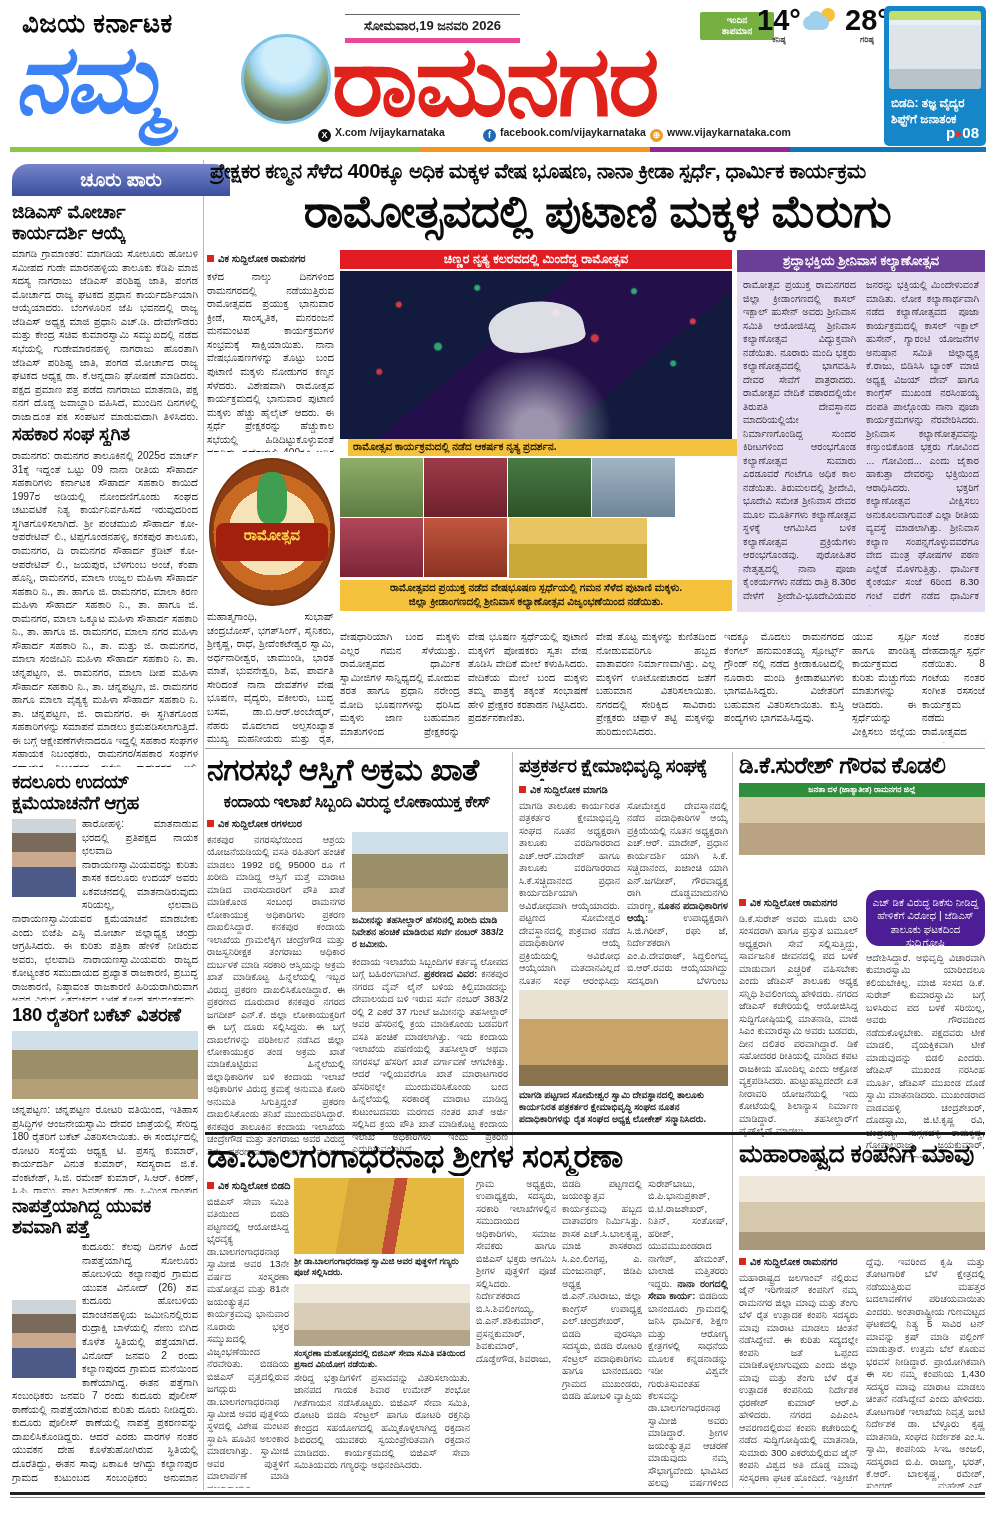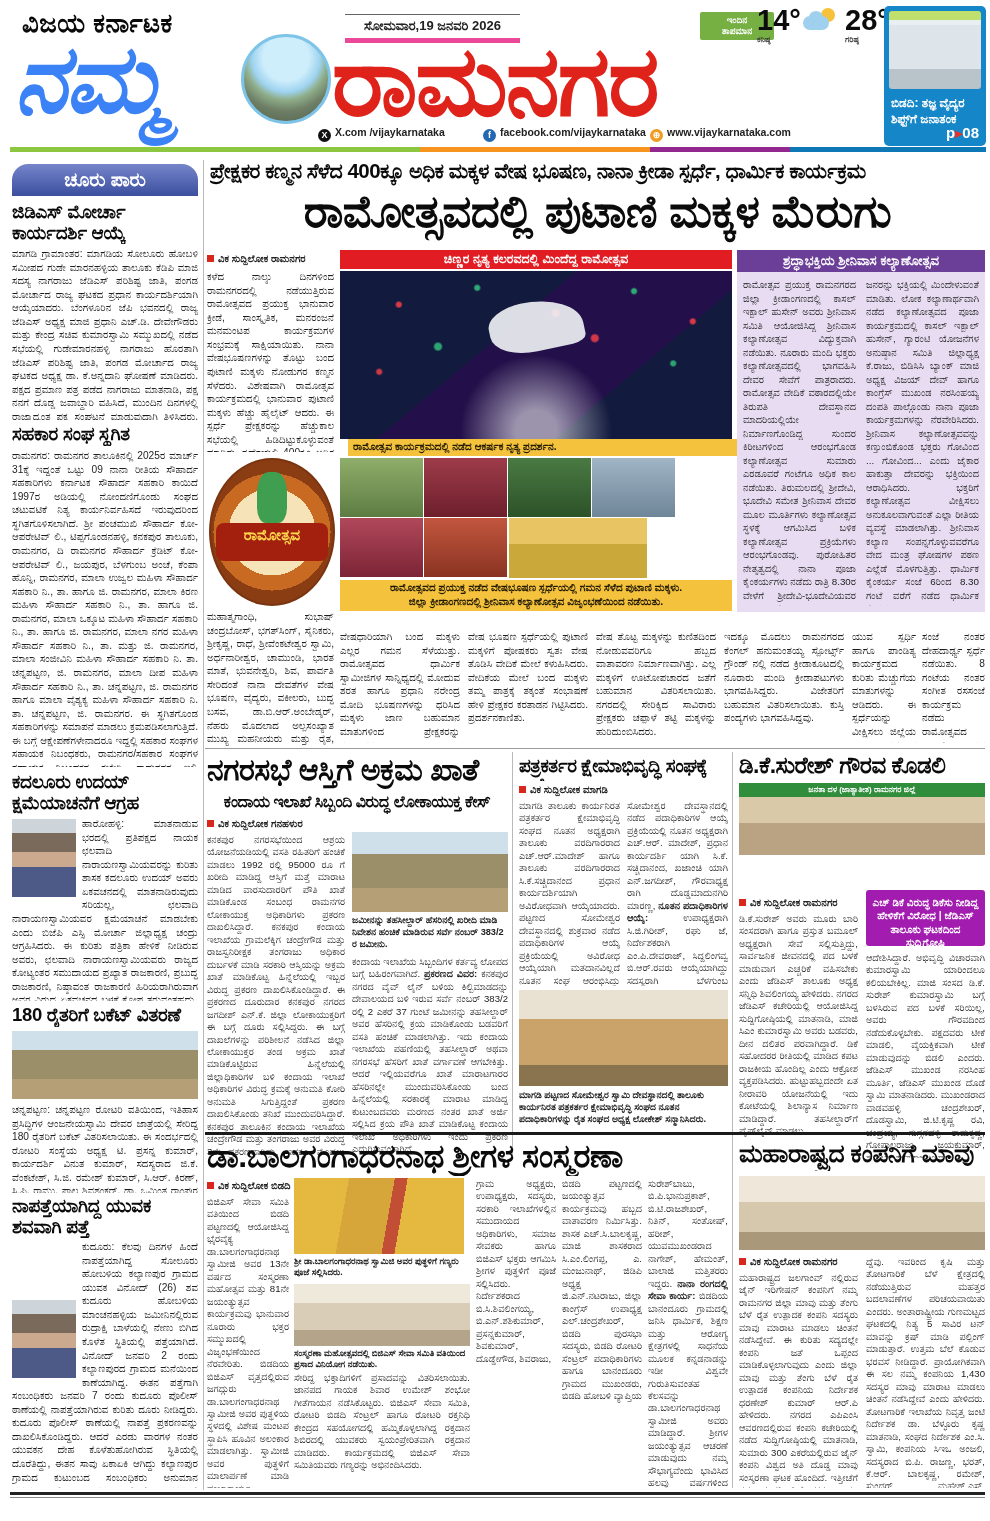--- a/index.html
+++ b/index.html
@@ -20,37 +20,37 @@
   
   .brand{font-size:26px;font-weight:800;letter-spacing:0.5px;color:#0a0a0a;}
   .namma{font-size:95px;font-weight:800;color:#3b82f6;line-height:0.95;letter-spacing:-2px;font-style:italic;}
   .bigtitle{font-size:97px;font-weight:800;color:#df221a;line-height:0.9;letter-spacing:-2px;}
   .datebox{font-size:13px;font-weight:bold;color:#222;text-align:center;
            border-top:1px solid #666;border-bottom:5px solid #ec4899;padding:3px 0 4px;}
   .hill{border-radius:50%;border:3px solid #7dc4e8;
         background:radial-gradient(circle at 50% 25%, #cfeefc 0 30%, #9ed3ef 45%, #8fae8a 55%, #6e7f66 70%, #4f5c49 100%);}
   .wbadge{background:#76b043;color:#fff;font-weight:bold;font-size:9px;text-align:center;line-height:1.2;padding:3px 12px;border-radius:2px;}
   .wtemp{font-size:29px;font-weight:800;color:#0c0c0c;line-height:1;}
-  .wlab{font-size:8px;color:#444;font-weight:bold;}
+  .wlab{font-size:8px;color:#444;text-align:center;font-weight:bold;}
   .cloud{position:absolute;background:#9fd0ee;border-radius:12px;}
   .soc{font-size:10.5px;color:#222;font-weight:bold;}
   .soc .ic{display:inline-block;width:13px;height:13px;border-radius:50%;color:#fff;
            font-size:9px;font-weight:bold;text-align:center;line-height:13px;margin-right:4px;vertical-align:-2px;}
   .promo{background:#1587c8;border-radius:5px;color:#fff;}
   .promo .bld{margin:5px;height:78px;border-radius:3px;
       background:linear-gradient(#bfe06d 0 9px, #e9eef2 9px 14px, #dde5ea 14px 58px, #b8c3ca 58px 100%);}
   .promo .ptxt{font-size:12px;font-weight:bold;line-height:1.3;padding:2px 7px;}
   .pgrow{position:absolute;right:7px;bottom:5px;font-weight:800;font-size:15px;color:#fff;}
   .pgrow .tri{color:#e8302a;font-size:14px;}
   
   .pbox-h{background:#6b3e98;color:#fff;font-weight:bold;font-size:13px;text-align:center;line-height:22px;}
   .pbox-b{background:#e7dcf1;}
   .pcol{font-size:9.8px;line-height:1.38;text-align:justify;color:#222;}
   
-  .gq{background:#a21caf;color:#fff;font-weight:bold;font-size:10.3px;text-align:center;line-height:1.3;padding:6px 5px;border-radius:3px;}
+  .gq{background:#4c1d95;color:#fff;font-weight:normal;font-size:10.3px;text-align:center;line-height:1.3;padding:6px 5px;border-radius:13px;}
   
   .railh{background:linear-gradient(#7585cb,#3b4f9e);color:#fff;font-weight:bold;font-size:19px;
          text-align:center;line-height:32px;border-radius:16px 16px 0 0;}
   .railttl{font-size:18.5px;font-weight:800;line-height:1.12;color:#0b0b0b;letter-spacing:-0.3px;}
   .portrait{float:left;width:64px;height:78px;margin:2px 6px 2px 0;
     background:linear-gradient(#cdd5da 0 18%, #7a6a5c 18% 42%, #caa98e 42% 62%, #4d5a88 62% 100%);}
   .gphoto{background:linear-gradient(#cfe0ea 0 28%, #9b8f6a 28% 70%, #b59f77 70% 100%);}
   
   .stage{background:
      radial-gradient(circle at 50% 95%, rgba(255,255,255,0.55) 0 8%, rgba(255,255,255,0) 30%),
@@ -124,21 +124,21 @@
     <span class="ic" style="background:#f09b22;">⊕</span><span>www.vijaykarnataka.com</span>
   </div>
 
   <div class="abs strip" style="left:10px;top:147px;width:410px;background:#8dc63f;"></div>
   <div class="abs strip" style="left:420px;top:147px;width:230px;background:#f7941d;"></div>
   <div class="abs strip" style="left:650px;top:147px;width:140px;background:#92278f;"></div>
   <div class="abs strip" style="left:790px;top:147px;width:196px;background:#0d78b5;"></div>
 
   <div class="abs vrule" style="left:203px;top:160px;height:1330px;"></div>
 
-  <div class="abs railh" style="left:12px;top:164px;width:186px;">ಚೂರು ಪಾರು</div>
+  <div class="abs railh" style="left:12px;top:164px;width:218px;">ಚೂರು ಪಾರು</div>
 
   <div class="abs railttl txt" style="left:12px;top:202px;width:186px;height:42px;">ಜಿಡಿಎಸ್ ಮೋರ್ಚಾ ಕಾರ್ಯದರ್ಶಿ ಆಯ್ಕೆ</div>
   <div class="abs bd txt" style="left:12px;top:247px;width:186px;height:173px;">ಮಾಗಡಿ ಗ್ರಾಮಾಂತರ: ಮಾಗಡಿಯ ಸೋಲೂರು ಹೋಬಳಿ ಸಮೀಪದ ಗುಡೇ ಮಾರನಹಳ್ಳಿಯ ತಾಲೂಕು ಕೆಡಿಪಿ ಮಾಜಿ ಸದಸ್ಯ ನಾಗರಾಜು ಜೆಡಿಎಸ್ ಪರಿಶಿಷ್ಟ ಜಾತಿ, ಪಂಗಡ ಮೋರ್ಚಾದ ರಾಜ್ಯ ಘಟಕದ ಪ್ರಧಾನ ಕಾರ್ಯದರ್ಶಿಯಾಗಿ ಆಯ್ಕೆಯಾದರು. ಬೆಂಗಳೂರಿನ ಜೆಪಿ ಭವನದಲ್ಲಿ ರಾಜ್ಯ ಜೆಡಿಎಸ್ ಅಧ್ಯಕ್ಷ ಮಾಜಿ ಪ್ರಧಾನಿ ಎಚ್.ಡಿ. ದೇವೇಗೌಡರು ಮತ್ತು ಕೇಂದ್ರ ಸಚಿವ ಕುಮಾರಸ್ವಾಮಿ ಸಮ್ಮುಖದಲ್ಲಿ ನಡೆದ ಸಭೆಯಲ್ಲಿ ಗುಡೇಮಾರನಹಳ್ಳಿ ನಾಗರಾಜು ಹೊರತಾಗಿ ಜೆಡಿಎಸ್ ಪರಿಶಿಷ್ಟ ಜಾತಿ, ಪಂಗಡ ಮೋರ್ಚಾದ ರಾಜ್ಯ ಘಟಕದ ಅಧ್ಯಕ್ಷ ಡಾ. ಕೆ.ಅನ್ನದಾನಿ ಘೋಷಣೆ ಮಾಡಿದರು. ಪಕ್ಷದ ಪ್ರಮಾಣ ಪತ್ರ ಪಡೆದ ನಾಗರಾಜು ಮಾತನಾಡಿ, ಪಕ್ಷ ನನಗೆ ದೊಡ್ಡ ಜವಾಬ್ದಾರಿ ವಹಿಸಿದೆ, ಮುಂದಿನ ದಿನಗಳಲ್ಲಿ ರಾಜ್ಯಾದ್ಯಂತ ಪಕ್ಷ ಸಂಘಟನೆ ಮಾಡುವುದಾಗಿ ತಿಳಿಸಿದರು. ಯುವಘಟಕದ ಅಧ್ಯಕ್ಷ ನಿಖಿಲ್ ಕುಮಾರಸ್ವಾಮಿ, ಮಾಗ ತಾ.ಮಾಜಿ ಶಾಸಕ ಎ.ಮಂಜುನಾಥ್, ನೆಲಮಂಗಲ ತಾ. ಮಾಜಿ ಶಾಸಕ ಡಾ. ಶ್ರೀನಿವಾಸಮೂರ್ತಿ, ಹಕ್ಕಿನಾಳು ರಮೇಶ್ ಇತರರು ಹಾಜರಿದ್ದರು.</div>
 
   <div class="abs railttl txt" style="left:12px;top:424px;width:186px;height:22px;">ಸಹಕಾರ ಸಂಘ ಸ್ಥಗಿತ</div>
   <div class="abs bd txt" style="left:12px;top:449px;width:186px;height:318px;">ರಾಮನಗರ: ರಾಮನಗರ ತಾಲೂಕಿನಲ್ಲಿ 2025ರ ಮಾರ್ಚ್ 31ಕ್ಕೆ ಇದ್ದಂತೆ ಒಟ್ಟು 09 ನಾನಾ ರೀತಿಯ ಸೌಹಾರ್ದ ಸಹಕಾರಿಗಳು ಕರ್ನಾಟಕ ಸೌಹಾರ್ದ ಸಹಕಾರಿ ಕಾಯಿದೆ 1997ರ ಅಡಿಯಲ್ಲಿ ನೋಂದಣಿಗೊಂಡು ಸಂಘದ ಚಟುವಟಿಕೆ ನಿತ್ಯ ಕಾರ್ಯನಿರ್ವಹಿಸದೆ ಇರುವುದರಿಂದ ಸ್ಥಗಿತಗೊಳಿಸಲಾಗಿದೆ. ಶ್ರೀ ಪಂಚಮುಖಿ ಸೌಹಾರ್ದ ಕೋ-ಆಪರೇಟಿವ್ ಲಿ., ಟಿಪ್ಪಗೊಂಡನಹಳ್ಳಿ, ಕನಕಪುರ ತಾಲೂಕು, ರಾಮನಗರ, ದಿ ರಾಮನಗರ ಸೌಹಾರ್ದ ಕ್ರೆಡಿಟ್ ಕೋ-ಆಪರೇಟಿವ್ ಲಿ., ಜಯಪುರ, ಬೆಳಗುಂಬ ಅಂಚೆ, ಕೆಂಪಾ ಹೊನ್ನಿ, ರಾಮನಗರ, ಮಾಲಾ ಉಜ್ವಲ ಮಹಿಳಾ ಸೌಹಾರ್ದ ಸಹಕಾರಿ ನಿ., ತಾ. ಹಾಗೂ ಜಿ. ರಾಮನಗರ, ಮಾಲಾ ಕಿರಣ ಮಹಿಳಾ ಸೌಹಾರ್ದ ಸಹಕಾರಿ ನಿ., ತಾ. ಹಾಗೂ ಜಿ. ರಾಮನಗರ, ಮಾಲಾ ಒಕ್ಕೂಟ ಮಹಿಳಾ ಸೌಹಾರ್ದ ಸಹಕಾರಿ ನಿ., ತಾ. ಹಾಗೂ ಜಿ. ರಾಮನಗರ, ಮಾಲಾ ನಗರ ಮಹಿಳಾ ಸೌಹಾರ್ದ ಸಹಕಾರಿ ನಿ., ತಾ. ಮತ್ತು ಜಿ. ರಾಮನಗರ, ಮಾಲಾ ಸಂಜೀವಿನಿ ಮಹಿಳಾ ಸೌಹಾರ್ದ ಸಹಕಾರಿ ನಿ. ತಾ. ಚನ್ನಪಟ್ಟಣ, ಜಿ. ರಾಮನಗರ, ಮಾಲಾ ದೀಪ ಮಹಿಳಾ ಸೌಹಾರ್ದ ಸಹಕಾರಿ ನಿ., ತಾ. ಚನ್ನಪಟ್ಟಣ, ಜಿ. ರಾಮನಗರ ಹಾಗೂ ಮಾಲಾ ವೈಶ್ಯಕ್ಯ ಮಹಿಳಾ ಸೌಹಾರ್ದ ಸಹಕಾರಿ ನಿ. ತಾ. ಚನ್ನಪಟ್ಟಣ, ಜಿ. ರಾಮನಗರ. ಈ ಸ್ಥಗಿತಗೊಂಡ ಸಹಕಾರಿಗಳನ್ನು ಸಮಾಪನೆ ಮಾಡಲು ಕ್ರಮಪಡಿಸಲಾಗುತ್ತಿದೆ. ಈ ಬಗ್ಗೆ ಆಕ್ಷೇಪಣೆಗಳೇನಾದರೂ ಇದ್ದಲ್ಲಿ ಸಹಕಾರ ಸಂಘಗಳ ಸಹಾಯಕ ನಿಬಂಧಕರು, ರಾಮನಗರ/ಸಹಕಾರ ಸಂಘಗಳ ಸಹಾಯಕ ನಿಬಂಧಕರ ಕಚೇರಿ, ರಾಮನಗರ ಇಲ್ಲಿ ದಾಖಲಾತಿಗಳೊಂದಿಗೆ ಈ ಪ್ರಕಟಣೆ ಹೊರಟ 15 ದಿನಗಳ ಒಳಗಾಗಿ ಸಲ್ಲಿಸುವಂತೆ ರಾಮನಗರ ಉಪ ವಿಭಾಗದ ಸಹಕಾರ ಸಂಘಗಳ ಸಹಾಯಕ ನಿಬಂಧಕರು ಪ್ರಕಟಣೆಯಲ್ಲಿ ತಿಳಿಸಿದ್ದಾರೆ.</div>
 
   <div class="abs railttl txt" style="left:12px;top:772px;width:186px;height:42px;">ಕದಲೂರು ಉದಯ್ ಕ್ಷಮೆಯಾಚನೆಗೆ ಆಗ್ರಹ</div>
   <div class="abs bd txt" style="left:12px;top:817px;width:186px;height:184px;">
     <span class="portrait"></span><span>ಹಾರೋಹಳ್ಳಿ: ಮಾತನಾಡುವ ಭರದಲ್ಲಿ ಪ್ರತಿಪಕ್ಷದ ನಾಯಕ ಛಲವಾದಿ ನಾರಾಯಣಸ್ವಾಮಿಯವರನ್ನು ಕುರಿತು ಶಾಸಕ ಕದಲೂರು ಉದಯ್ ಅವರು ಏಕವಚನದಲ್ಲಿ ಮಾತನಾಡಿರುವುದು ಸರಿಯಲ್ಲ, ಛಲವಾದಿ ನಾರಾಯಣಸ್ವಾಮಿಯವರ ಕ್ಷಮೆಯಾಚನೆ ಮಾಡಬೇಕು ಎಂದು ಬಿಜೆಪಿ ಎಸ್ಸಿ ಮೋರ್ಚಾ ಜಿಲ್ಲಾಧ್ಯಕ್ಷ ಚಂದ್ರು ಆಗ್ರಹಿಸಿದರು. ಈ ಕುರಿತು ಪತ್ರಿಕಾ ಹೇಳಿಕೆ ನೀಡಿರುವ ಅವರು, ಛಲವಾದಿ ನಾರಾಯಣಸ್ವಾಮಿಯವರು ರಾಜ್ಯದ ಕೋಟ್ಯಂತರ ಸಮುದಾಯದ ಪ್ರಖ್ಯಾತ ರಾಜಕಾರಣಿ, ಪ್ರಬುದ್ಧ ರಾಜಕಾರಣಿ, ನಿಷ್ಠಾವಂತ ರಾಜಕಾರಣಿ ಹಿರಿಯರಾಗಿರುವಾಗ ಅವರ ವಿರುದ್ಧ ಏಕವಚನದ ಬಳಕೆ ಕೋಪ ತರುವಂತಹದ್ದು. ಕದಲೂರು ಉದಯ್ ಅವರು ಹುಂಬಲದಿಂದ ಮೆರೆಯುತ್ತಿದ್ದಾರೆ. ಛಲವಾದಿ ನಾರಾಯಣಸ್ವಾಮಿಯವರಿಗೆ ರಾಜ್ಯಾದ್ಯಂತ ಅಭಿಮಾನಿಗಳಿದ್ದು ರಾಜ್ಯಾದ್ಯಂತ ಅವರ ವಿರುದ್ಧ ಹೋರಾಟ ಹಮ್ಮಿಕೊಳ್ಳಲಾಗುವುದು ಎಂದು ಎಚ್ಚರಿಸಿದರು.</span>
@@ -199,21 +199,21 @@
   <div class="abs bd txt" style="left:724px;top:630px;width:120px;height:113px;">ಇದಕ್ಕೂ ಮೊದಲು ರಾಮನಗರದ ಕೆಂಗಲ್ ಹನುಮಂತಯ್ಯ ಸ್ಪೋರ್ಟ್ಸ್ ಗ್ರೌಂಡ್ ನಲ್ಲಿ ನಡೆದ ಕ್ರೀಡಾಕೂಟದಲ್ಲಿ ನೂರಾರು ಮಂದಿ ಕ್ರೀಡಾಪಟುಗಳು ಭಾಗವಹಿಸಿದ್ದರು. ವಿಜೇತರಿಗೆ ಬಹುಮಾನ ವಿತರಿಸಲಾಯಿತು. ಕುಸ್ತಿ ಪಂದ್ಯಗಳು ಭಾಗವಹಿಸಿದ್ದವು.</div>
   <div class="abs bd txt" style="left:852px;top:630px;width:64px;height:113px;">ಯುವ ಸ್ಪರ್ಧಿ ಹಾಗೂ ಪಾಂಡಿತ್ಯ ಕಾರ್ಯಕ್ರಮದ ಕುರಿತು ಮೆಚ್ಚುಗೆಯ ಮಾತುಗಳನ್ನು ಆಡಿದರು. ಈ ಸ್ಪರ್ಧೆಯನ್ನು ವೀಕ್ಷಿಸಲು ಜಿಲ್ಲೆಯ ನಾನಾ ಭಾಗಗಳಿಂದ ಜನರು ಮಂದಿ ಕ್ರೀಡಾಮಟಗಳು ಭಾಗವಹಿಸಿದ್ದರು.</div>
   <div class="abs bd txt" style="left:922px;top:630px;width:63px;height:113px;">ಸಂಜೆ ನಂತರ ದೇಹದಾರ್ಢ್ಯ ಸ್ಪರ್ಧೆ ನಡೆಯಿತು. 8 ಗಂಟೆಯ ನಂತರ ಸಂಗೀತ ರಸಸಂಜೆ ಕಾರ್ಯಕ್ರಮ ನಡೆದು ರಾಮೋತ್ಸವದ ನಾಲ್ಕನೇ ದಿನದ ಕಾರ್ಯಕ್ರಮ ಯಶಸ್ವಿಯಾಗಿ ಸಂಪನ್ನಗೊಂಡಿತು. ರಾಮೋತ್ಸವದ</div>
 
   <div class="abs hrule" style="left:205px;top:748px;width:780px;"></div>
   <div class="abs vrule" style="left:512px;top:752px;height:406px;"></div>
   <div class="abs vrule" style="left:732px;top:752px;height:406px;"></div>
 
   <div class="abs ttl txt" style="left:207px;top:754px;width:300px;height:38px;font-size:30px;">ನಗರಸಭೆ ಆಸ್ತಿಗೆ ಅಕ್ರಮ ಖಾತೆ</div>
   <div class="abs ttl txt" style="left:207px;top:794px;width:300px;height:21px;font-size:16px;text-align:center;">ಕಂದಾಯ ಇಲಾಖೆ ಸಿಬ್ಬಂದಿ ವಿರುದ್ಧ ಲೋಕಾಯುಕ್ತ ಕೇಸ್</div>
-  <div class="abs by" style="left:207px;top:818px;"><span class="sq"></span><span>ವಿಕ ಸುದ್ದಿಲೋಕ ಗನಹಳುರ</span></div>
+  <div class="abs by" style="left:207px;top:818px;"><span class="sq"></span><span>ವಿಕ ಸುದ್ದಿಲೋಕ ರಗಳಲುರ</span></div>
   <div class="abs ph gphoto" style="left:352px;top:832px;width:156px;height:80px;"></div>
   <div class="abs capw" style="left:352px;top:915px;width:156px;height:38px;">ಜಮೀನನ್ನು ತಹಸೀಲ್ದಾರ್ ಹೆಸರಿನಲ್ಲಿ ಖರೀದಿ ಮಾಡಿ ನಿವೇಶನ ಹಂಚಿಕೆ ಮಾಡಿರುವ ಸರ್ವೆ ನಂಬರ್ 383/2 ರ ಜಮೀನು.</div>
   <div class="abs bd-sm txt" style="left:207px;top:834px;width:138px;height:324px;">ಕನಕಪುರ ನಗರಸಭೆಯಿಂದ ಆಶ್ರಯ ಯೋಜನೆಯಡಿಯಲ್ಲಿ ವಸತಿ ರಹಿತರಿಗೆ ಹಂಚಿಕೆ ಮಾಡಲು 1992 ರಲ್ಲಿ 95000 ರೂ ಗೆ ಖರೀದಿ ಮಾಡಿದ್ದ ಆಸ್ತಿಗೆ ಮತ್ತೆ ಮಾರಾಟ ಮಾಡಿದ ವಾರಸುದಾರರಿಗೆ ಪೌತಿ ಖಾತೆ ಮಾಡಿಕೊಂಡ ಸಂಬಂಧ ರಾಮನಗರ ಲೋಕಾಯುಕ್ತ ಅಧಿಕಾರಿಗಳು ಪ್ರಕರಣ ದಾಖಲಿಸಿದ್ದಾರೆ. ಕನಕಪುರ ಕಂದಾಯ ಇಲಾಖೆಯ ಗ್ರಾಮಲೆಕ್ಕಿಗ ಚಂದ್ರೇಗೌಡ ಮತ್ತು ರಾಜಸ್ವನಿರೀಕ್ಷಕ ತಂಗರಾಜು ಅಧಿಕಾರ ದುರ್ಬಳಕೆ ಮಾಡಿ ಸರಕಾರಿ ಆಸ್ತಿಯನ್ನು ಅಕ್ರಮ ಖಾತೆ ಮಾಡಿಕೊಟ್ಟ ಹಿನ್ನೆಲೆಯಲ್ಲಿ ಇಬ್ಬರ ವಿರುದ್ಧ ಪ್ರಕರಣ ದಾಖಲಿಸಿಕೊಂಡಿದ್ದಾರೆ. ಈ ಪ್ರಕರಣದ ದೂರುದಾರ ಕನಕಪುರ ನಗರದ ಜಗದೀಶ್ ಎನ್.ಕೆ. ಜಿಲ್ಲಾ ಲೋಕಾಯುಕ್ತರಿಗೆ ಈ ಬಗ್ಗೆ ದೂರು ಸಲ್ಲಿಸಿದ್ದರು. ಈ ಬಗ್ಗೆ ದಾಖಲೆಗಳನ್ನು ಪರಿಶೀಲನೆ ನಡೆಸಿದ ಜಿಲ್ಲಾ ಲೋಕಾಯುಕ್ತರ ತಂಡ ಅಕ್ರಮ ಖಾತೆ ಮಾಡಿಕೊಟ್ಟಿರುವ ಹಿನ್ನೆಲೆಯಲ್ಲಿ ಜಿಲ್ಲಾಧಿಕಾರಿಗಳ ಬಳಿ ಕಂದಾಯ ಇಲಾಖೆ ಅಧಿಕಾರಿಗಳ ವಿರುದ್ಧ ಕ್ರಮಕ್ಕೆ ಅನುಮತಿ ಕೋರಿ ಅನುಮತಿ ಸಿಗುತ್ತಿದ್ದಂತೆ ಪ್ರಕರಣ ದಾಖಲಿಸಿಕೊಂಡು ತನಿಖೆ ಮುಂದುವರಿಸಿದ್ದಾರೆ. ಕನಕಪುರ ತಾಲೂಕಿನ ಕಂದಾಯ ಇಲಾಖೆಯ ಚಂದ್ರೇಗೌಡ ಮತ್ತು ತಂಗರಾಜು ಅವರ ವಿರುದ್ಧ 3ನೇ ಪ್ರಕರಣವಾಗಿದ್ದು, ಇದಕ್ಕೂ ಮೊದಲು ಇವರ ವಿರುದ್ಧ ಇಂತದ್ದೇ ಮತ್ತೊಂದು ಪ್ರಕರಣದಲ್ಲಿ ಆರೋಪಿಗಳಾಗಿದ್ದು, ಜಾಮೀನು ಪಡೆದು ಕರ್ತವ್ಯ ನಿರ್ವಹಿಸುತ್ತಿದ್ದರು. ಇಂದು ಒಬ್ಬರ ಮೇಲೆ ಮತ್ತೊಂದು ಪ್ರಕರಣ ದಾಖಲಾಗಿದ್ದು, ಕನಕಪುರ</div>
   <div class="abs bd-sm txt" style="left:352px;top:956px;width:156px;height:202px;">
     <span>ಕಂದಾಯ ಇಲಾಖೆಯ ಸಿಬ್ಬಂದಿಗಳ ಕರ್ತವ್ಯ ಲೋಪದ ಬಗ್ಗೆ ಬಹಿರಂಗವಾಗಿದೆ.</span>
     <b>ಪ್ರಕರಣದ ವಿವರ:</b>
     <span>ಕನಕಪುರ ನಗರದ ವೈವ್ ಲೈನ್ ಬಳಿಯ ಕಿಲ್ಬಿಮಾಡದನ್ನು ದೇವಾಲಯದ ಬಳಿ ಇರುವ ಸರ್ವೆ ನಂಬರ್ 383/2 ರಲ್ಲಿ 2 ಎಕರೆ 37 ಗುಂಟೆ ಜಮೀನನ್ನು ತಹಸೀಲ್ದಾರ್ ಅವರ ಹೆಸರಿನಲ್ಲಿ ಕ್ರಯ ಮಾಡಿಕೊಂಡು ಬಡವರಿಗೆ ವಸತಿ ಹಂಚಿಕೆ ಮಾಡಲಾಗಿತ್ತು. ಇದು ಕಂದಾಯ ಇಲಾಖೆಯ ಪಹಣಿಯಲ್ಲಿ ತಹಸೀಲ್ದಾರ್ ಅಥವಾ ನಗರಸಭೆ ಹೆಸರಿಗೆ ಖಾತೆ ವರ್ಗಾವಣೆ ಆಗಬೇಕಿತ್ತು. ಆದರೆ ಇಲ್ಲಿಯವರೆಗೂ ಖಾತೆ ಮಾರಾಟಗಾರರ ಹೆಸರಿನಲ್ಲೇ ಮುಂದುವರಿಸಿಕೊಂಡು ಬಂದ ಹಿನ್ನೆಲೆಯಲ್ಲಿ ಸರಕಾರಕ್ಕೆ ಮಾರಾಟ ಮಾಡಿದ್ದ ಕುಟುಂಬದವರು ಮರಣದ ನಂತರ ಖಾತೆ ಅರ್ಜಿ ಸಲ್ಲಿಸಿದ ಕ್ರಯ ಪೌತಿ ಖಾತೆ ಮಾಡಿಕೊಟ್ಟ ಕಂದಾಯ ಇಲಾಖೆ ಅಧಿಕಾರಿಗಳು ಇಂದು ಪ್ರಕರಣ ಎದುರಿಸುವಂತಾಗಿದೆ.</span>
   </div>
 
   <div class="abs ttl txt" style="left:519px;top:756px;width:208px;height:25px;font-size:18.5px;">ಪತ್ರಕರ್ತರ ಕ್ಷೇಮಾಭಿವೃದ್ಧಿ ಸಂಘಕ್ಕೆ ಆಯ್ಕೆ</div>

